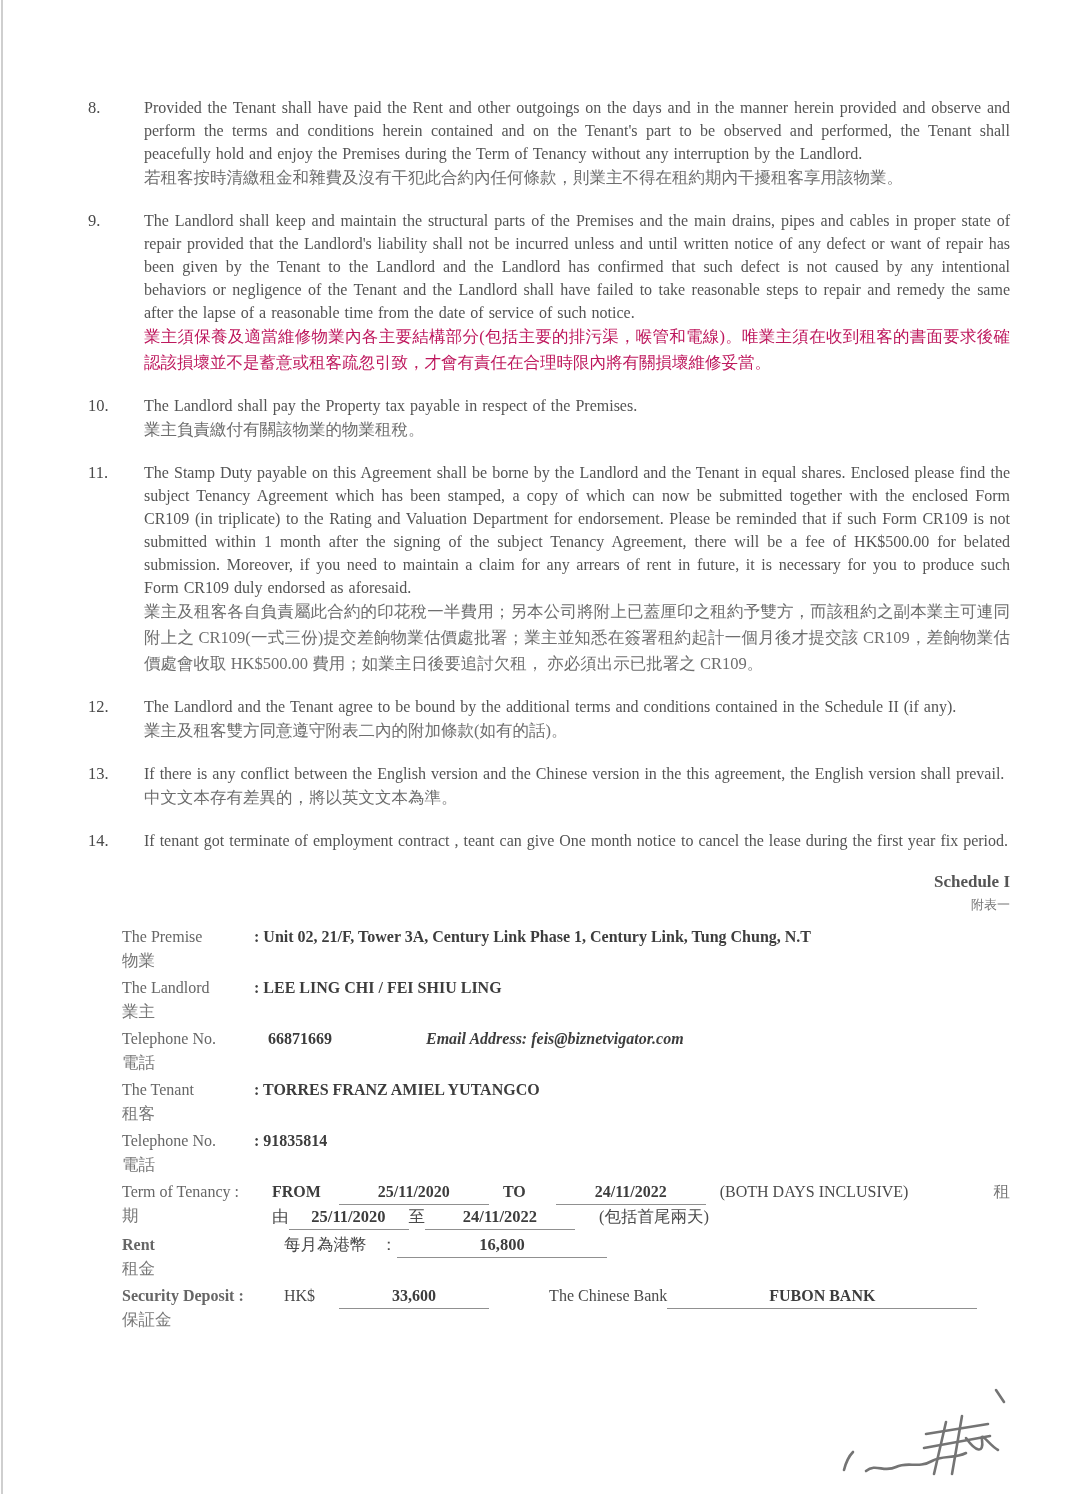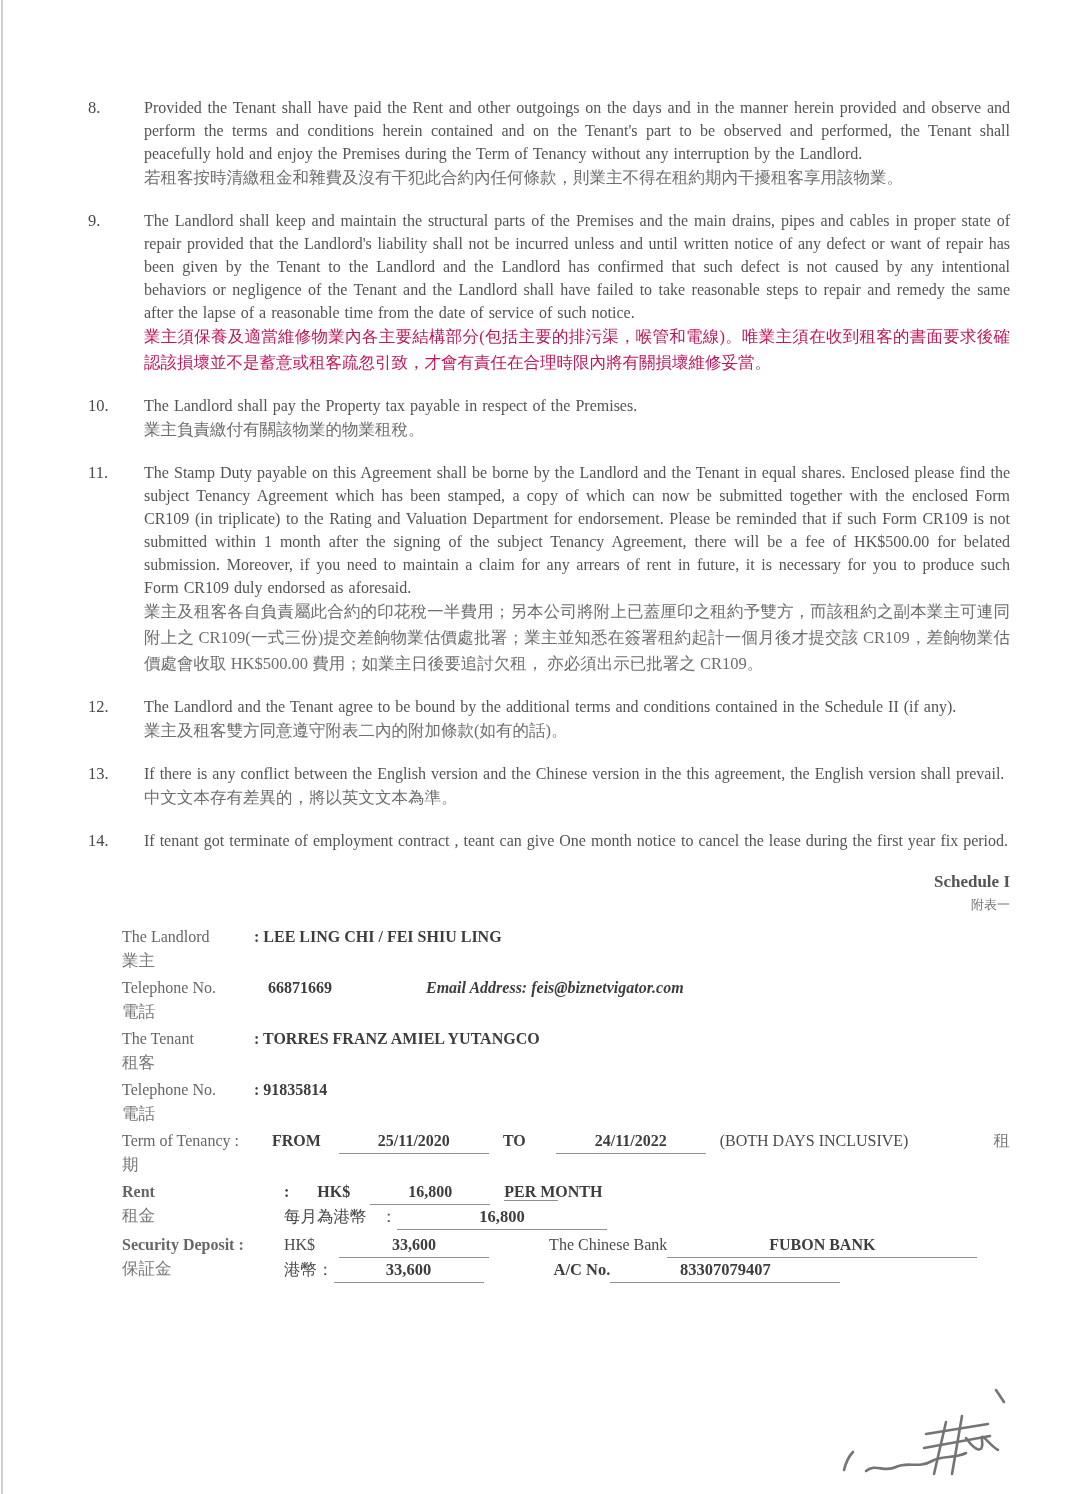--- a/index.html
+++ b/index.html
@@ -109,20 +109,29 @@
       </div>
     </div>
 
     <div class="sched-head">
       <div class="sched-title">Schedule I</div>
       <div class="sched-sub">附表一</div>
     </div>
 
     <div class="sched">
 
+      <div class="srow">
+        <div class="slabel">
+          <div>The Premise</div>
+          <div class="zhl">物業</div>
+        </div>
+        <div class="svalue">
+          <div class="sline b">: Unit 02, 21/F, Tower 3A, Century Link Phase 1, Century Link, Tung Chung, N.T</div>
+        </div>
+      </div>
 
       <div class="srow">
         <div class="slabel">
           <div>The Landlord</div>
           <div class="zhl">業主</div>
         </div>
         <div class="svalue">
           <div class="sline b">: LEE LING CHI / FEI SHIU LING</div>
         </div>
       </div>
@@ -163,49 +172,46 @@
       <div class="srow">
         <div class="slabel">
           <div>Term of Tenancy :</div>
           <div class="zhl">期</div>
         </div>
         <div class="svalue">
           <div class="sline">
             <span class="b ml18 mr18">FROM</span><span class="b u box w150">25/11/2020</span><span class="b ml14 mr14">TO</span><span class="b u box w150">24/11/2022</span><span class="ml14">(BOTH DAYS INCLUSIVE)</span>
             <span class="far-right">租</span>
           </div>
+          <div class="sline zh">
+            <span class="ml18">由</span><span class="b u box w120">25/11/2020</span><span>至</span><span class="b u box w150">24/11/2022</span><span class="ml24">(包括首尾兩天)</span>
+          </div>
         </div>
       </div>
 
       <div class="srow">
         <div class="slabel">
           <div class="b">Rent</div>
           <div class="zhl">租金</div>
         </div>
         <div class="svalue">
-          <div class="sline">
-            <span class="b ml30 mr28">:</span><span class="b mr20">HK$</span><span class="b u box w120">16,800</span><span class="b ml14 partial-u">PER MONTH</span>
-          </div>
           <div class="sline zh">
             <span class="ml30">每月為港幣</span><span class="ml14">：</span><span class="b u box w210">16,800</span>
           </div>
         </div>
       </div>
 
       <div class="srow">
         <div class="slabel">
           <div class="b">Security Deposit :</div>
           <div class="zhl">保証金</div>
         </div>
         <div class="svalue">
           <div class="sline">
             <span class="ml30 mr24">HK$</span><span class="b u box w150">33,600</span><span class="ml60">The Chinese Bank</span><span class="b u box w310">FUBON BANK</span>
-          </div>
-          <div class="sline zh">
-            <span class="ml30">港幣：</span><span class="b u box w150">33,600</span><span class="b ml70">A/C No.</span><span class="b u box w230">83307079407</span>
           </div>
         </div>
       </div>
 
     </div>
   </div>
 
   <svg class="sig" viewBox="0 0 210 112">
     <g fill="none" stroke="#5c5c5c" stroke-width="2.6" stroke-linecap="round" opacity="0.85">
       <path d="M16,96 q3,-12 9,-18"></path>

